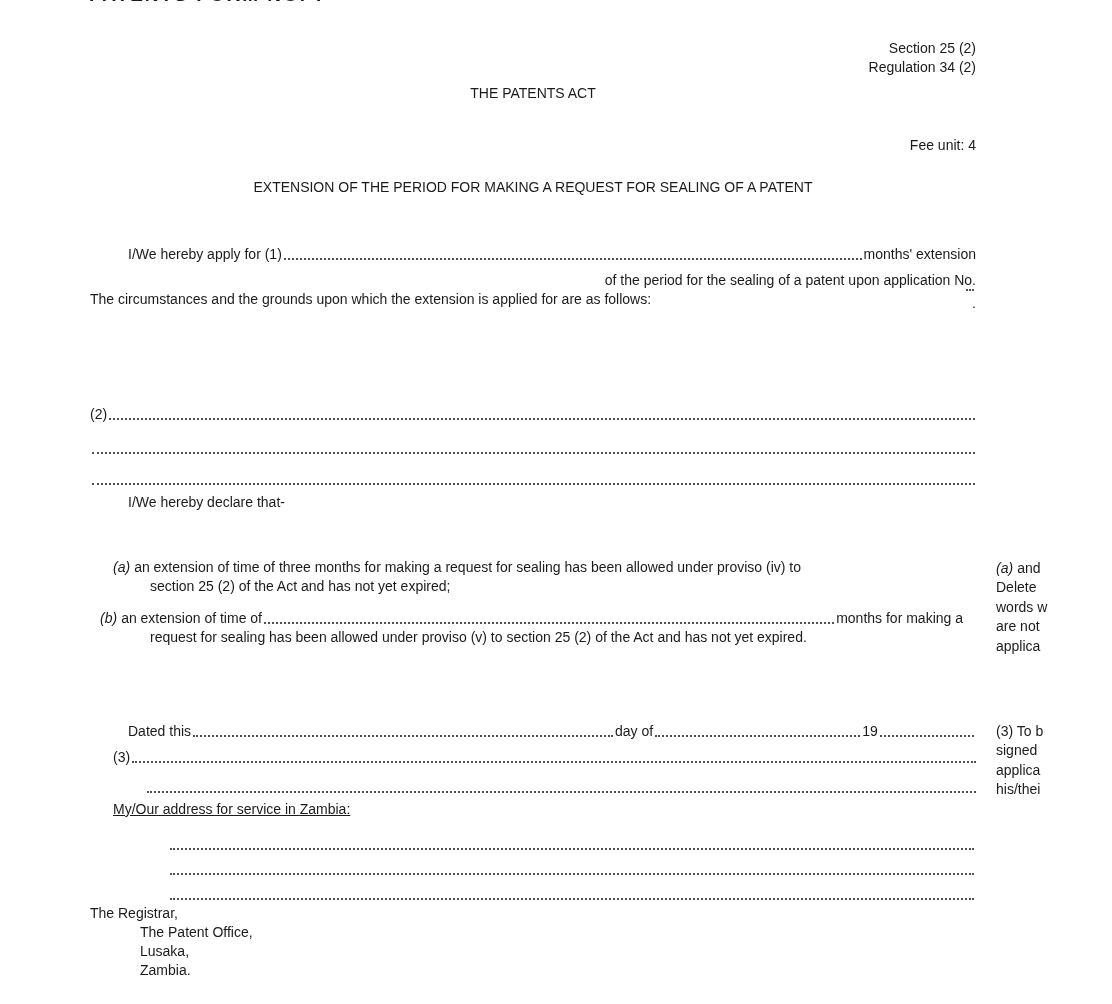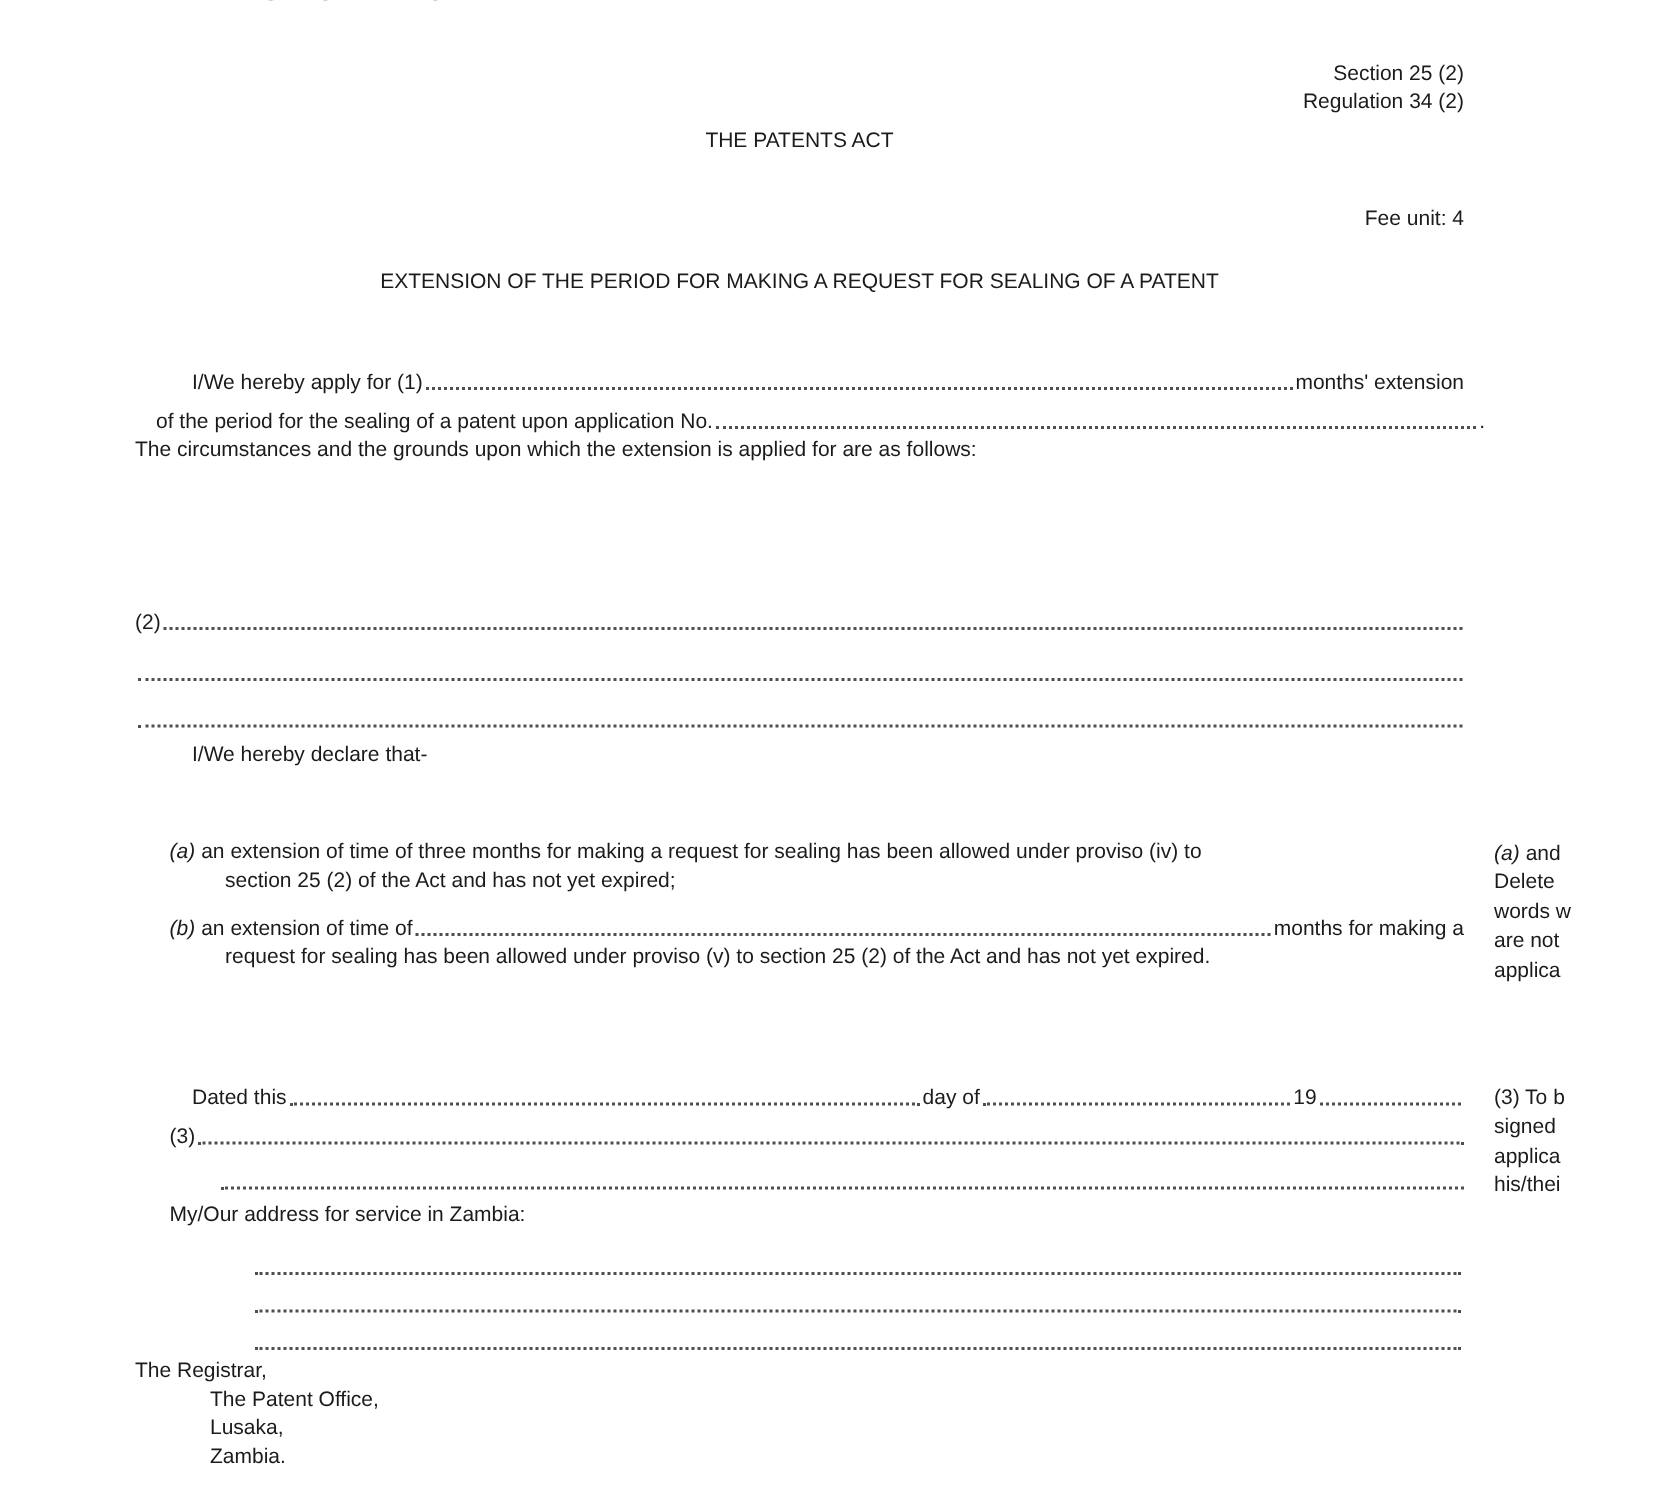--- a/index.html
+++ b/index.html
@@ -34,21 +34,21 @@
   <div class="abs line center" style="left:90px; top:84px; width:886px;">THE PATENTS ACT</div>
   <div class="abs line right" style="left:90px; top:104px; width:886px;">Fee unit: 4</div>
 
   <div class="abs line center" style="left:90px; top:178px; width:886px;">EXTENSION OF THE PERIOD FOR MAKING A REQUEST FOR SEALING OF A PATENT</div>
 
   <div class="abs row" style="left:128px; top:245px; width:848px;">
     <span class="lbl">I/We hereby apply for (1)</span>
     <span class="dots"></span>
     <span class="lbl">months' extension</span>
   </div>
-  <div class="abs row" style="left:104px; top:271px; width:886px;">
+  <div class="abs row" style="left:90px; top:271px; width:886px;flex-direction:column;">
     <span class="lbl">of the period for the sealing of a patent upon application No.</span>
     <span class="dots"></span>
     <span class="lbl">.</span>
   </div>
   <div class="abs line" style="left:90px; top:290px;">The circumstances and the grounds upon which the extension is applied for are as follows:</div>
 
   <div class="abs row" style="left:90px; top:405px; width:887px;">
     <span class="lbl">(2)</span>
     <span class="dots"></span>
   </div>
@@ -59,21 +59,21 @@
     <span class="dots"></span>
   </div>
 
   <div class="abs line" style="left:128px; top:493px;">I/We hereby declare that-</div>
 
   <div class="abs line" style="left:113px; top:558px;">
     <span class="ital">(a)</span><span>an extension of time of three months for making a request for sealing has been allowed under proviso (iv) to</span>
   </div>
   <div class="abs line" style="left:150px; top:577px;">section 25 (2) of the Act and has not yet expired;</div>
 
-  <div class="abs row" style="left:113px; top:609px; width:863px;">
+  <div class="abs row" style="left:100px; top:609px; width:863px;">
     <span class="lbl"><span class="ital">(b)</span><span>an extension of time of</span></span>
     <span class="dots"></span>
     <span class="lbl">months for making a</span>
   </div>
   <div class="abs line" style="left:150px; top:628px;">request for sealing has been allowed under proviso (v) to section 25 (2) of the Act and has not yet expired.</div>
 
   <div class="abs row" style="left:128px; top:722px; width:848px;">
     <span class="lbl">Dated this</span>
     <span class="dots fx" style="width:420px;"></span>
     <span class="lbl">day of</span>
@@ -83,21 +83,21 @@
   </div>
 
   <div class="abs row" style="left:113px; top:748px; width:865px;">
     <span class="lbl">(3)</span>
     <span class="dots"></span>
   </div>
   <div class="abs row" style="left:145px; top:778px; width:833px;">
     <span class="dots"></span>
   </div>
 
-  <div class="abs line" style="left:113px; top:800px;">My/Our address for service in Zambia:</div>
+  <div class="abs line" style="left:113px; top:800px;text-decoration:underline;">My/Our address for service in Zambia:</div>
 
   <div class="abs row" style="left:168px; top:835px; width:808px;">
     <span class="dots"></span>
   </div>
   <div class="abs row" style="left:168px; top:860px; width:808px;">
     <span class="dots"></span>
   </div>
   <div class="abs row" style="left:168px; top:885px; width:808px;">
     <span class="dots"></span>
   </div>

